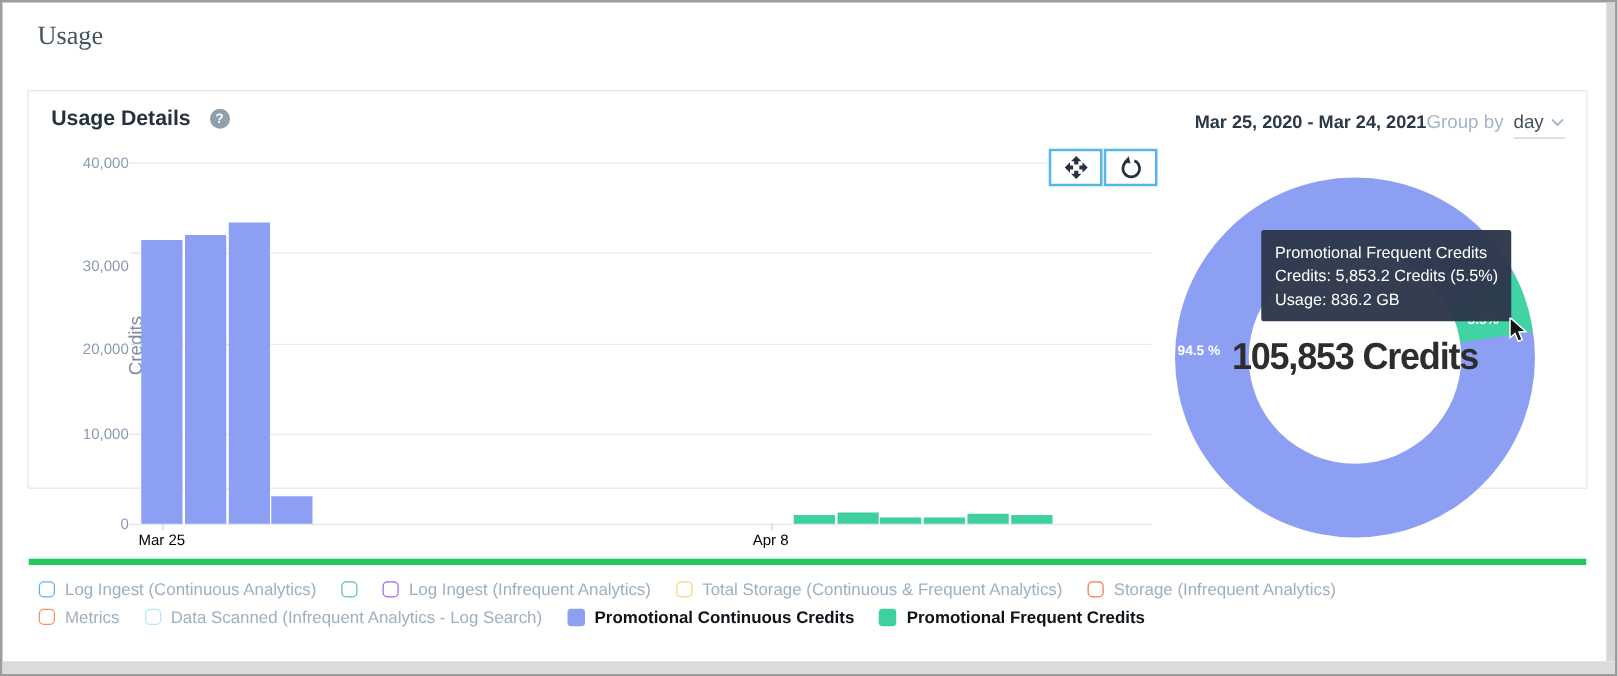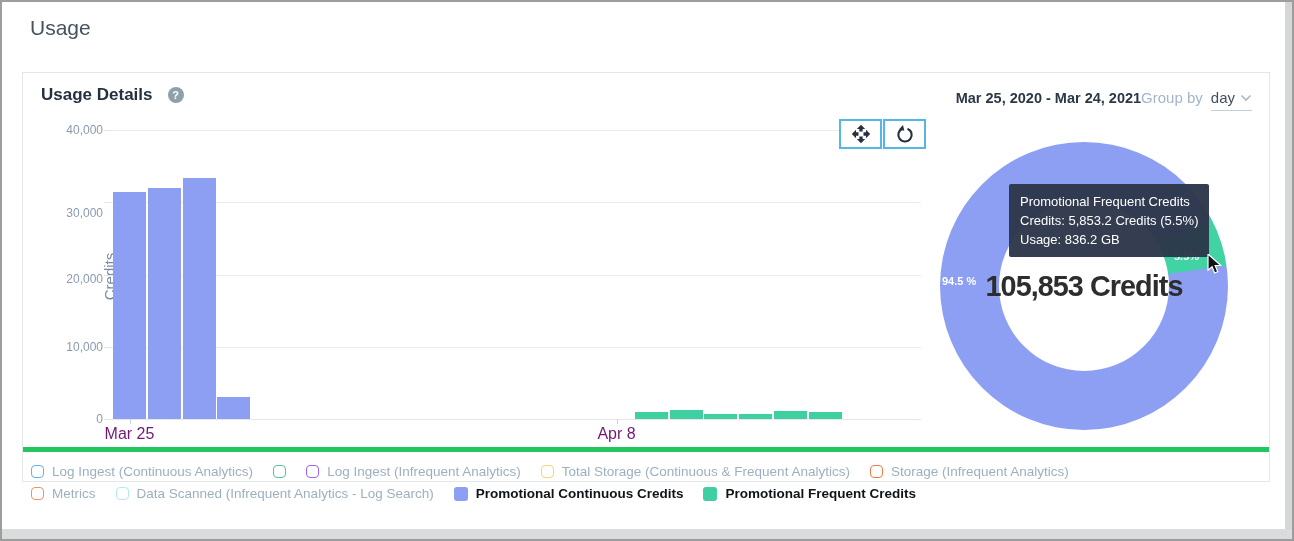--- a/index.html
+++ b/index.html
@@ -1,24 +1,24 @@
 <!DOCTYPE html>
 <html><head>
 <meta charset="utf-8">
 <style>
   * { margin:0; padding:0; box-sizing:border-box; }
   body { background:#fff; font-family:"Liberation Sans", sans-serif; }
   .frame { position:relative; width:1294px; height:541px; background:#fff;
            border:2px solid #9d9d9d; overflow:hidden; }
-  .page-title { position:absolute; left:28px; top:14px; font-size:21px; color:#44535f; }
+  .page-title { position:absolute; left:28px; top:14px; font-size:21px; color:#44535f;font-family:Liberation Serif, serif; }
 
   .scrollbar-v { position:absolute; left:1283px; top:0; width:8px; height:527px; background:#d5d6d7; }
   .scrollbar-h { position:absolute; left:0; top:527px; width:1290px; height:11px; background:#dadbdc; }
 
-  .card { position:absolute; left:20px; top:70px; width:1248px; height:410px;
+  .card { position:absolute; left:20px; top:70px; width:1248px; height:319px;
           background:#fff; border:1px solid #e3e7ec; }
 
   .card-header { position:absolute; left:18px; top:12px; display:flex; align-items:center; gap:15px; }
   .card-title { font-size:17px; font-weight:bold; color:#24323f; }
   .help-icon { width:16px; height:16px; border-radius:50%; background:#8fa0ad; color:#fff;
                font-size:11px; font-weight:bold; display:flex; align-items:center; justify-content:center; }
 
   .header-right { position:absolute; right:17px; top:16px; display:flex; align-items:baseline; }
   .date-range { font-size:14.5px; font-weight:bold; color:#2b3947; }
   .group-by { font-size:15px; color:#a3b5c9; display:flex; align-items:baseline; gap:8px; }
@@ -26,21 +26,21 @@
                     padding-bottom:4px; border-bottom:1px solid #c3cfda; cursor:pointer; }
 
   .plot { position:absolute; left:88px; top:57px; width:810px; height:289px; }
   .gridline { position:absolute; height:1px; background:#e9edf2; left:0; width:810px; }
   .ytick-dash { position:absolute; height:1px; width:7px; background:#dfe5ec; }
   .ytick-label { position:absolute; width:70px; text-align:right; font-size:12px; color:#8a9ab0; }
   .y-title { position:absolute; left:-62px; top:138px; width:120px; text-align:center;
              transform:rotate(-90deg); font-size:15px; color:#7c8ca3; }
   .bar { position:absolute; }
   .xtick-mark { position:absolute; width:1px; height:5px; background:#c9d2dc; top:346px; }
-  .xtick-label { position:absolute; width:70px; text-align:center; top:352px; font-size:16px; color:#701a75; }
+  .xtick-label { position:absolute; width:70px; text-align:center; top:352px; font-size:12px; color:#000000; }
 
   .toolbar { position:absolute; left:816px; top:46px; display:flex; z-index:5; }
   .tool-btn { width:43px; height:30px; background:#fff; border:2px solid #56b6e8;
               display:flex; align-items:center; justify-content:center; cursor:pointer; }
   .tool-btn + .tool-btn { margin-left:1px; }
 
   .donut-ring { position:absolute; left:917px; top:69px; width:288px; height:288px; border-radius:50%; }
   .donut-hole { position:absolute; left:976px; top:128px; width:170px; height:170px;
                 border-radius:50%; background:#fff; }
   .donut-center-label { position:absolute; left:917px; top:196px; width:288px; text-align:center;

